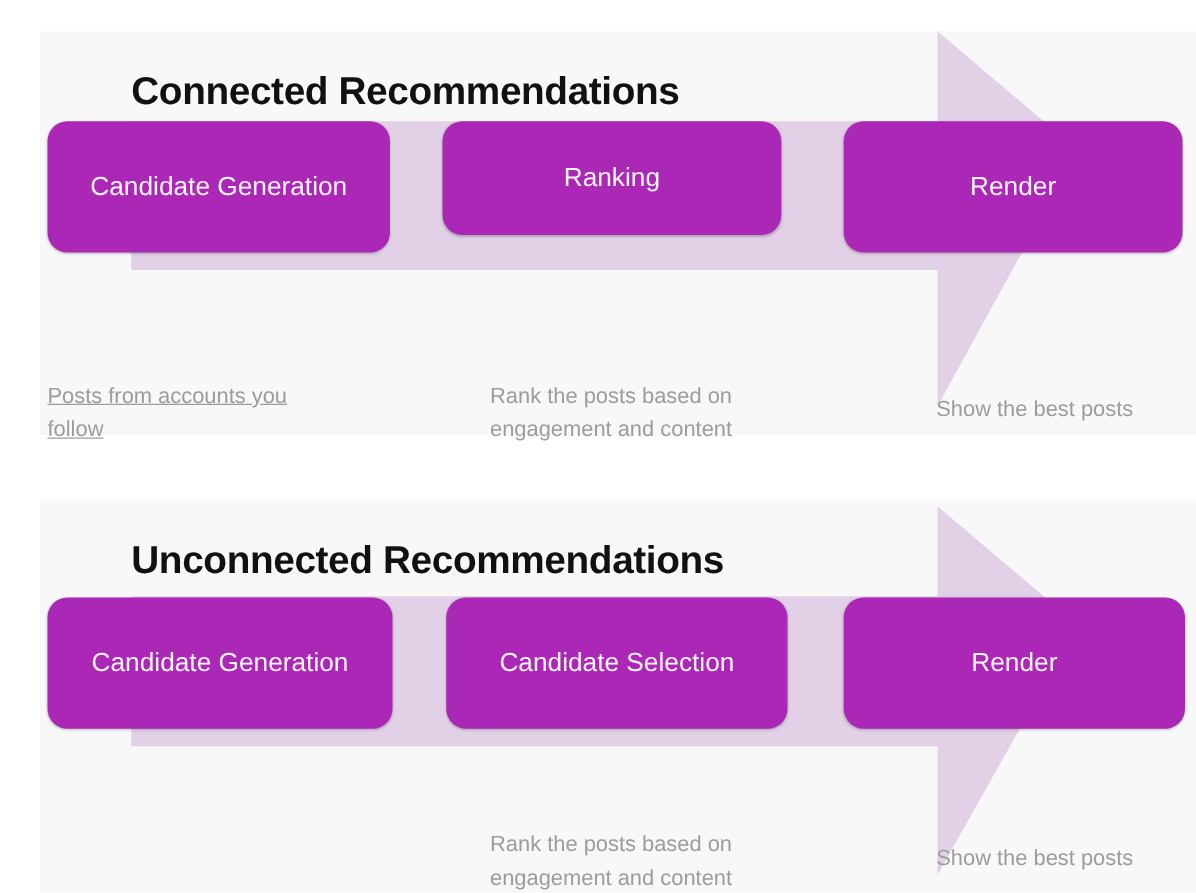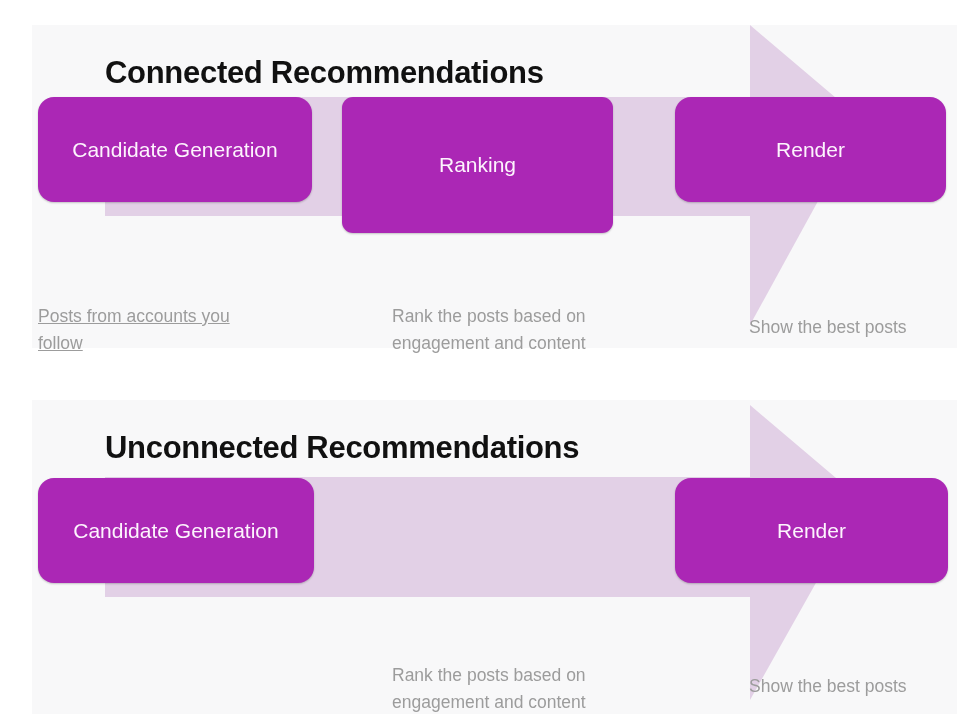--- a/index.html
+++ b/index.html
@@ -87,21 +87,21 @@
   .stage-box .box-label {
     color: #fdf4fd;
     font-size: 21px;
     line-height: 24px;
     text-align: center;
     white-space: nowrap;
   }
 
   
   #box-c1 { left: 6px;   top: 72px; width: 274px; height: 105px; }
-  #box-c2 { left: 310px; top: 72px; width: 271px; height: 136px; border-radius: 11px; }
+  #box-c2 { left: 322px; top: 72px; width: 271px; height: 91px; }
   #box-c3 { left: 643px; top: 72px; width: 271px; height: 105px; }
   
   #box-c1 .box-label { font-size: 21px; }
 
   
   #box-u1 { left: 6px;   top: 78px; width: 276px; height: 105px; }
   #box-u2 { left: 325px; top: 78px; width: 273px; height: 105px; }
   #box-u3 { left: 643px; top: 78px; width: 273px; height: 105px; }
 
   
@@ -178,20 +178,23 @@
         <polygon fill="#e2d0e6" points="73,77 718,77 718,5 830,100 830,101 718,197 718,197 73,197"></polygon>
         <polygon fill="#e2d0e6" points="718,101 830,101 718,300"></polygon>
       </svg>
     </div>
 
     <div class="panel-title">Unconnected Recommendations</div>
 
     <div class="stage-box" id="box-u1">
       <span class="box-label">Candidate Generation</span>
     </div>
+    <div class="stage-box" id="box-u2">
+      <span class="box-label">Candidate Selection</span>
+    </div>
     <div class="stage-box" id="box-u3">
       <span class="box-label">Render</span>
     </div>
 
     <div class="caption narrow" id="cap-u2">Rank the posts based on engagement and content</div>
     <div class="caption nowrap" id="cap-u3">Show the best posts</div>
   </div>
 
 </div>
 

